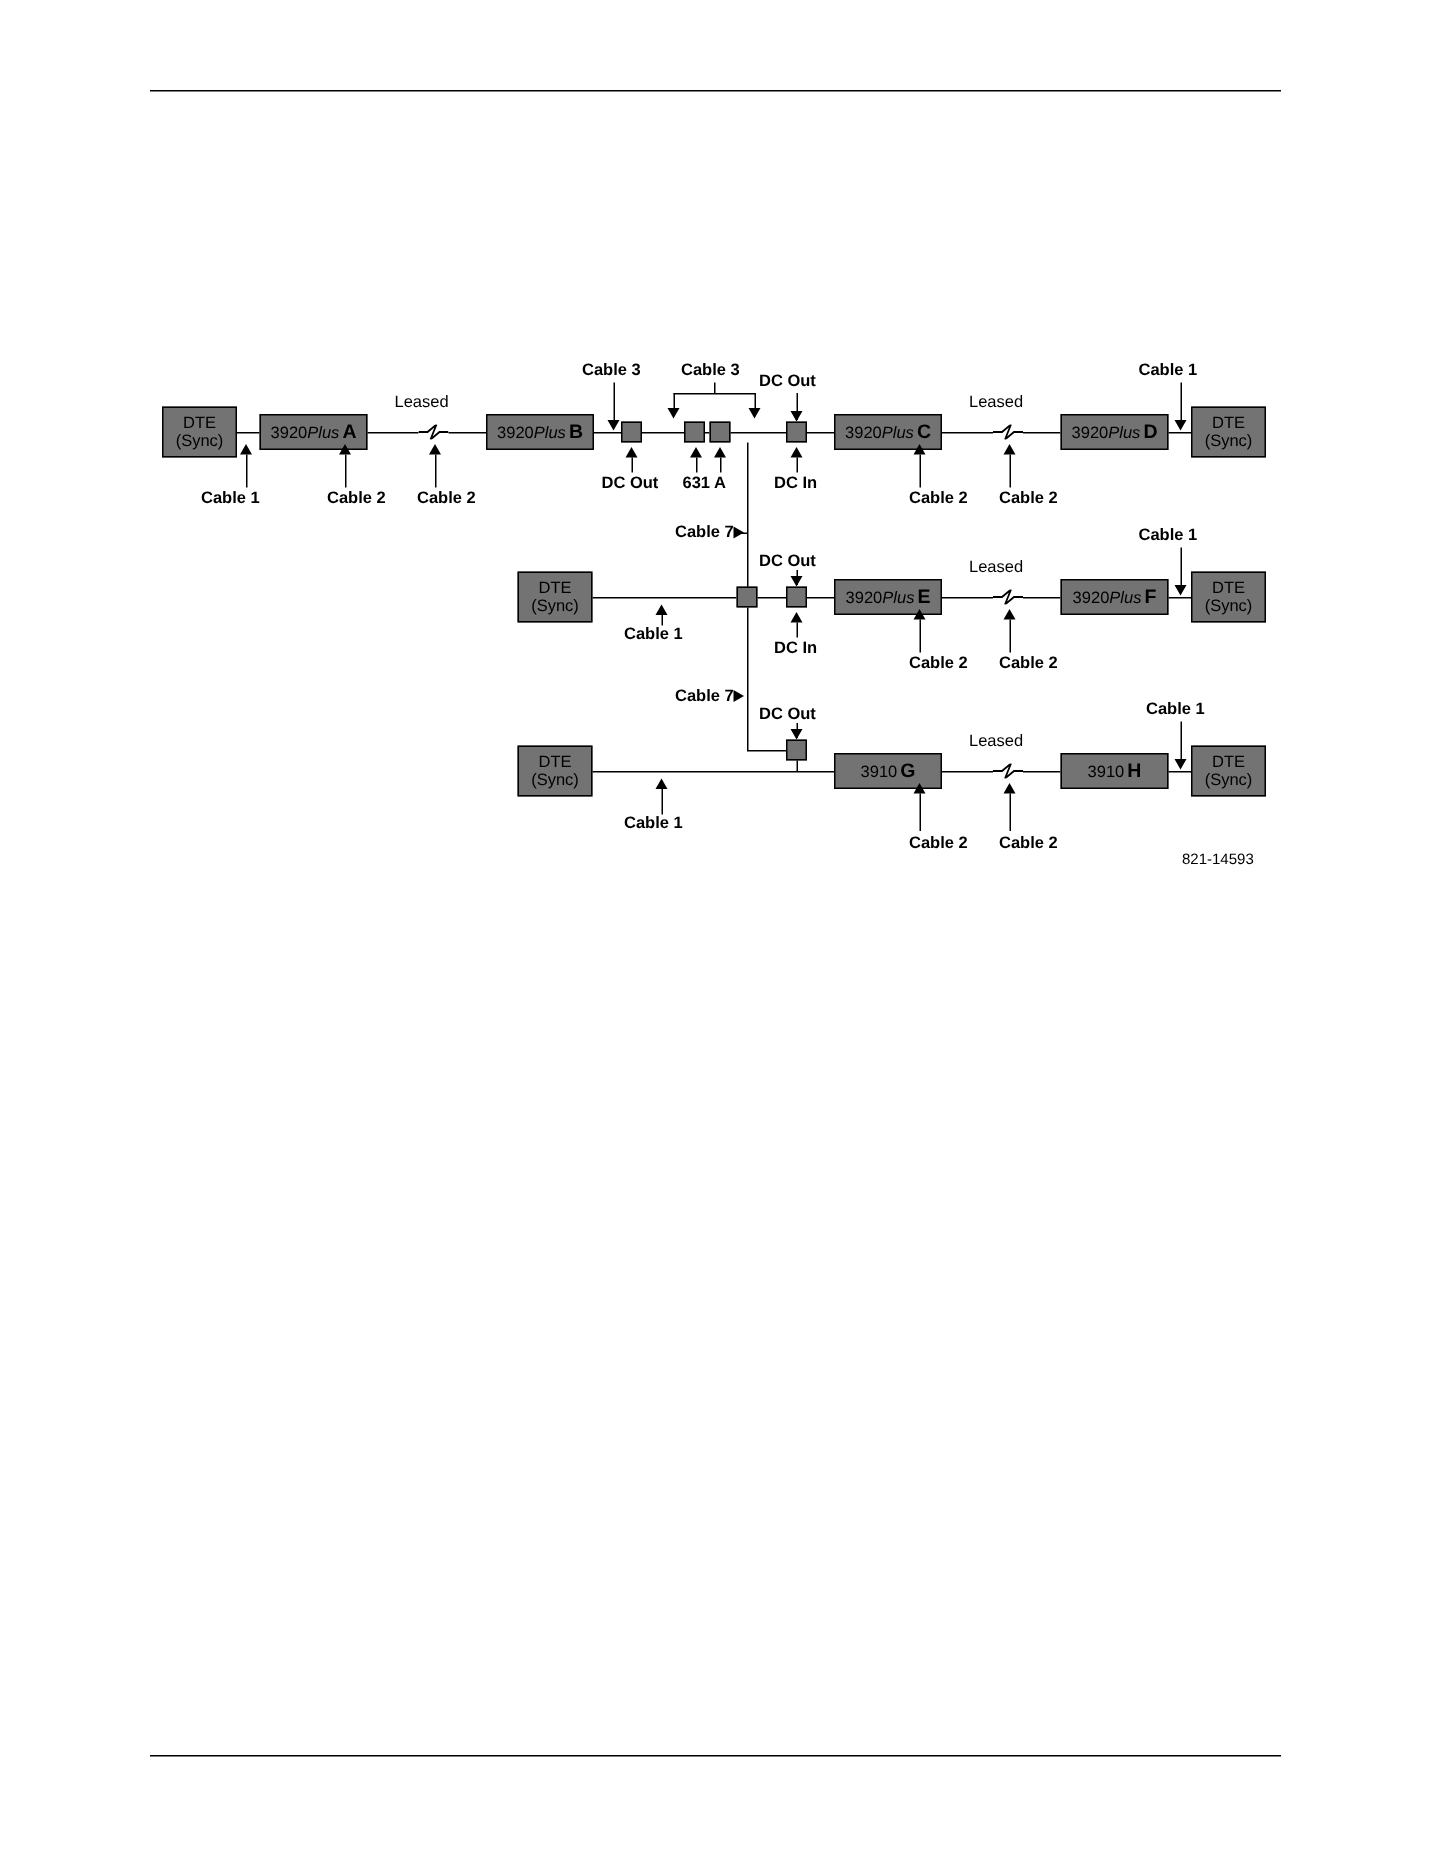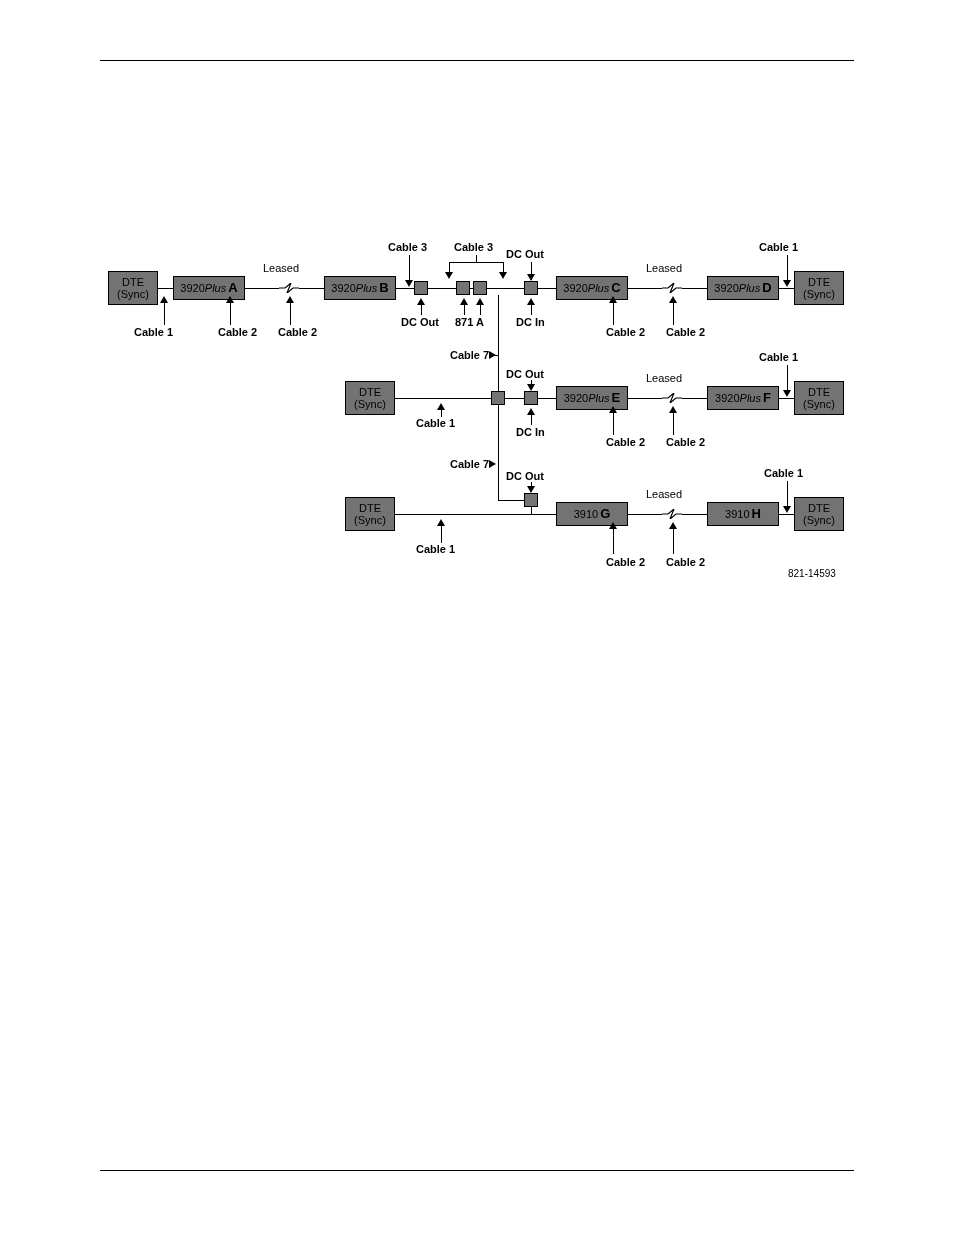--- a/index.html
+++ b/index.html
@@ -122,21 +122,21 @@
 
     <div class="line hline" style="left:428px; top:288px; width:28px;"></div>
     <div class="box sqr" style="left:456px; top:281px;"></div>
     <div class="line hline" style="left:470px; top:288px; width:3px;"></div>
     <div class="box sqr" style="left:473px; top:281px;"></div>
 
     <div class="line hline" style="left:487px; top:288px; width:37px;"></div>
     <div class="box sqr" style="left:524px; top:281px;"></div>
     <div class="line hline" style="left:538px; top:288px; width:18px;"></div>
 
-    <div class="label bold" style="left:455px; top:316px;">871 A</div>
+    <div class="label bold" style="left:455px; top:316px;">631 A</div>
 
     <div class="triUp" style="left:460px; top:298px;"></div>
     <div class="line vline" style="left:464px; top:305px; height:10px;"></div>
     <div class="triUp" style="left:476px; top:298px;"></div>
     <div class="line vline" style="left:480px; top:305px; height:10px;"></div>
 
     <div class="label bold" style="left:401px; top:316px;">DC Out</div>
     <div class="triUp" style="left:417px; top:298px;"></div>
     <div class="line vline" style="left:421px; top:305px; height:10px;"></div>
 

